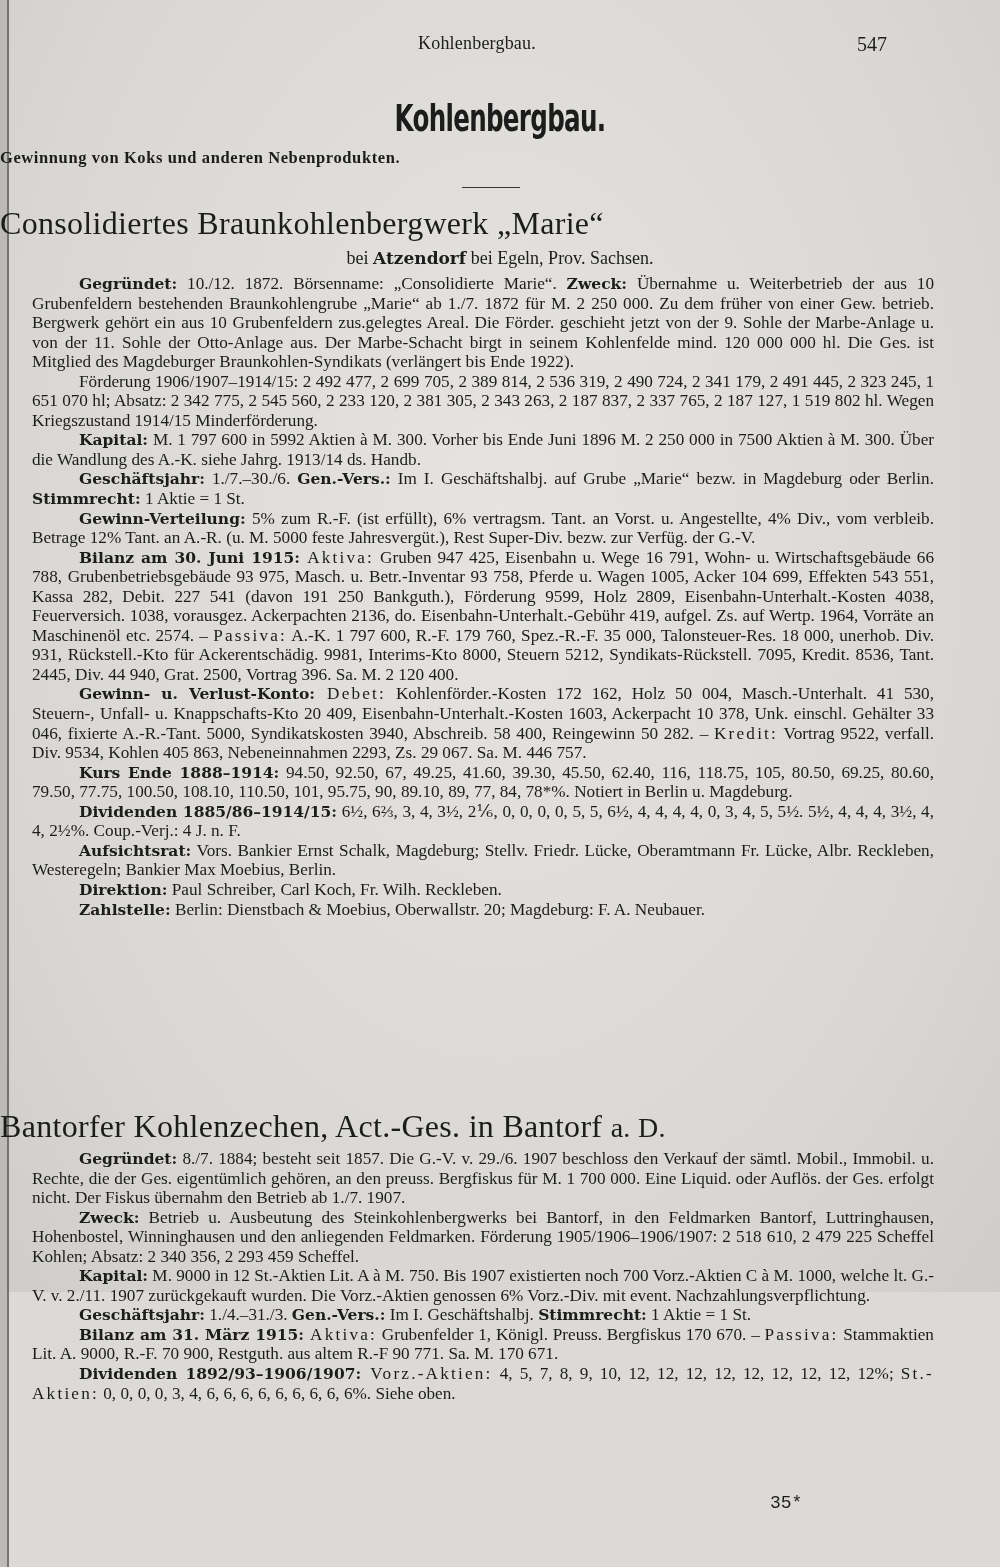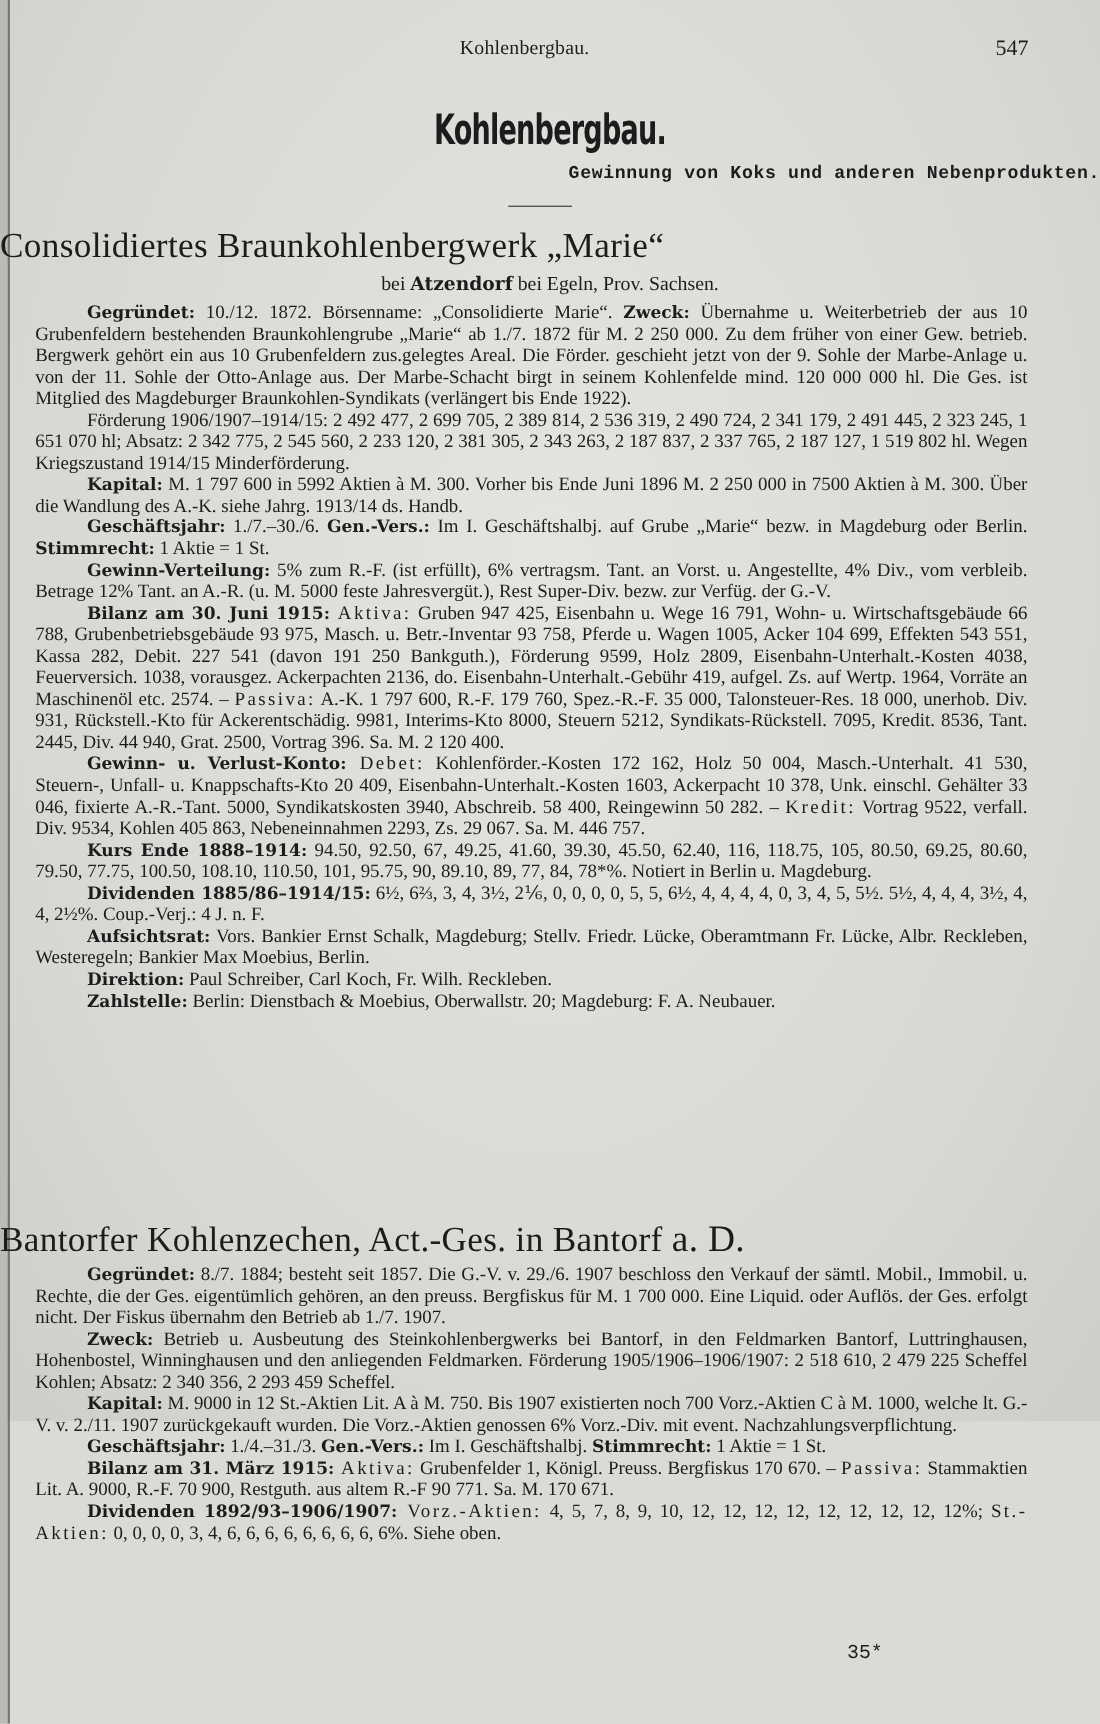--- a/index.html
+++ b/index.html
@@ -13,29 +13,29 @@
   .page {
     position:absolute; left:0; top:0; width:1000px; height:1292px;
     background: radial-gradient(ellipse at 50% 40%, #e6e4e0 0%, #d9d7d3 70%, #cfcdc9 100%);
   }
   .binding {
     position:absolute; left:7px; top:0; width:2px; height:1567px; background:#4a4a4a; opacity:.7;
   }
   .binding2 { position:absolute; left:0; top:0; width:7px; height:1567px; background:#bdbbb7; }
   .running-head { position:absolute; top:33px; left:0; width:1000px; height:24px; }
   .rh-title { position:absolute; left:418px; top:0; font-size:18px; letter-spacing:0.2px; }
-  .rh-page { position:absolute; left:905px; top:0; font-size:20px; }
+  .rh-page { position:absolute; left:857px; top:0; font-size:20px; }
   .section-title {
     position:absolute; top:96px; left:0; width:1000px; text-align:center;
     font-family:"DejaVu Sans Condensed","DejaVu Sans",sans-serif; font-weight:bold;
     font-size:38px; transform:scaleX(0.72); letter-spacing:-1px;
   }
   .section-sub {
-    position:absolute; top:148px; left:0; width:1000px; text-align:right;
-    font-family:Liberation Mono, monospace; font-weight:bold; font-size:16.5px; letter-spacing:0.6px;
+    position:absolute; top:148px; left:0; width:1000px; text-align:left;
+    font-family:Liberation Serif, serif; font-weight:bold; font-size:16.5px; letter-spacing:0.6px;
   }
   .rule { position:absolute; top:187px; left:462px; width:58px; height:1px; background:#333; }
   .co-title {
     position:absolute; left:0; width:1000px; text-align:left; font-size:32px; letter-spacing:0.3px;
   }
   .co-sub { position:absolute; left:0; width:1000px; text-align:center; font-size:18px; }
   .co-sub b { font-family:"DejaVu Serif",serif; font-size:17px;text-align:center; }
   .body-block {
     position:absolute; left:32px; width:902px;
     font-size:17.2px; line-height:19.55px; text-align:justify;
@@ -100,21 +100,21 @@
     <p class="para">
       <span class="lbl">Direktion:</span><span> Paul Schreiber, Carl Koch, Fr. Wilh. Reckleben.</span>
     </p>
     <p class="para">
       <span class="lbl">Zahlstelle:</span><span> Berlin: Dienstbach &amp; Moebius, Oberwallstr. 20; Magdeburg: F. A. Neubauer.</span>
     </p>
   </div>
 
   <div class="co-title" style="top:1108px;">
     <span>Bantorfer Kohlenzechen, Act.-Ges. in Bantorf</span>
-    <span style="font-size:34px;">a. D.</span>
+    <span style="font-size:28px;">a. D.</span>
   </div>
 
   <div class="body-block" style="top:1149px;">
     <p class="para">
       <span class="lbl">Gegründet:</span><span> 8./7. 1884; besteht seit 1857.  Die G.-V. v. 29./6. 1907 beschloss den Verkauf der sämtl. Mobil., Immobil. u. Rechte, die der Ges. eigentümlich gehören, an den preuss. Bergfiskus für M. 1 700 000.  Eine Liquid. oder Auflös. der Ges. erfolgt nicht.  Der Fiskus übernahm den Betrieb ab 1./7. 1907.</span>
     </p>
     <p class="para">
       <span class="lbl">Zweck:</span><span> Betrieb u. Ausbeutung des Steinkohlenbergwerks bei Bantorf, in den Feldmarken Bantorf, Luttringhausen, Hohenbostel, Winninghausen und den anliegenden Feldmarken. Förderung 1905/1906–1906/1907: 2 518 610, 2 479 225 Scheffel Kohlen; Absatz: 2 340 356, 2 293 459 Scheffel.</span>
     </p>
     <p class="para">

